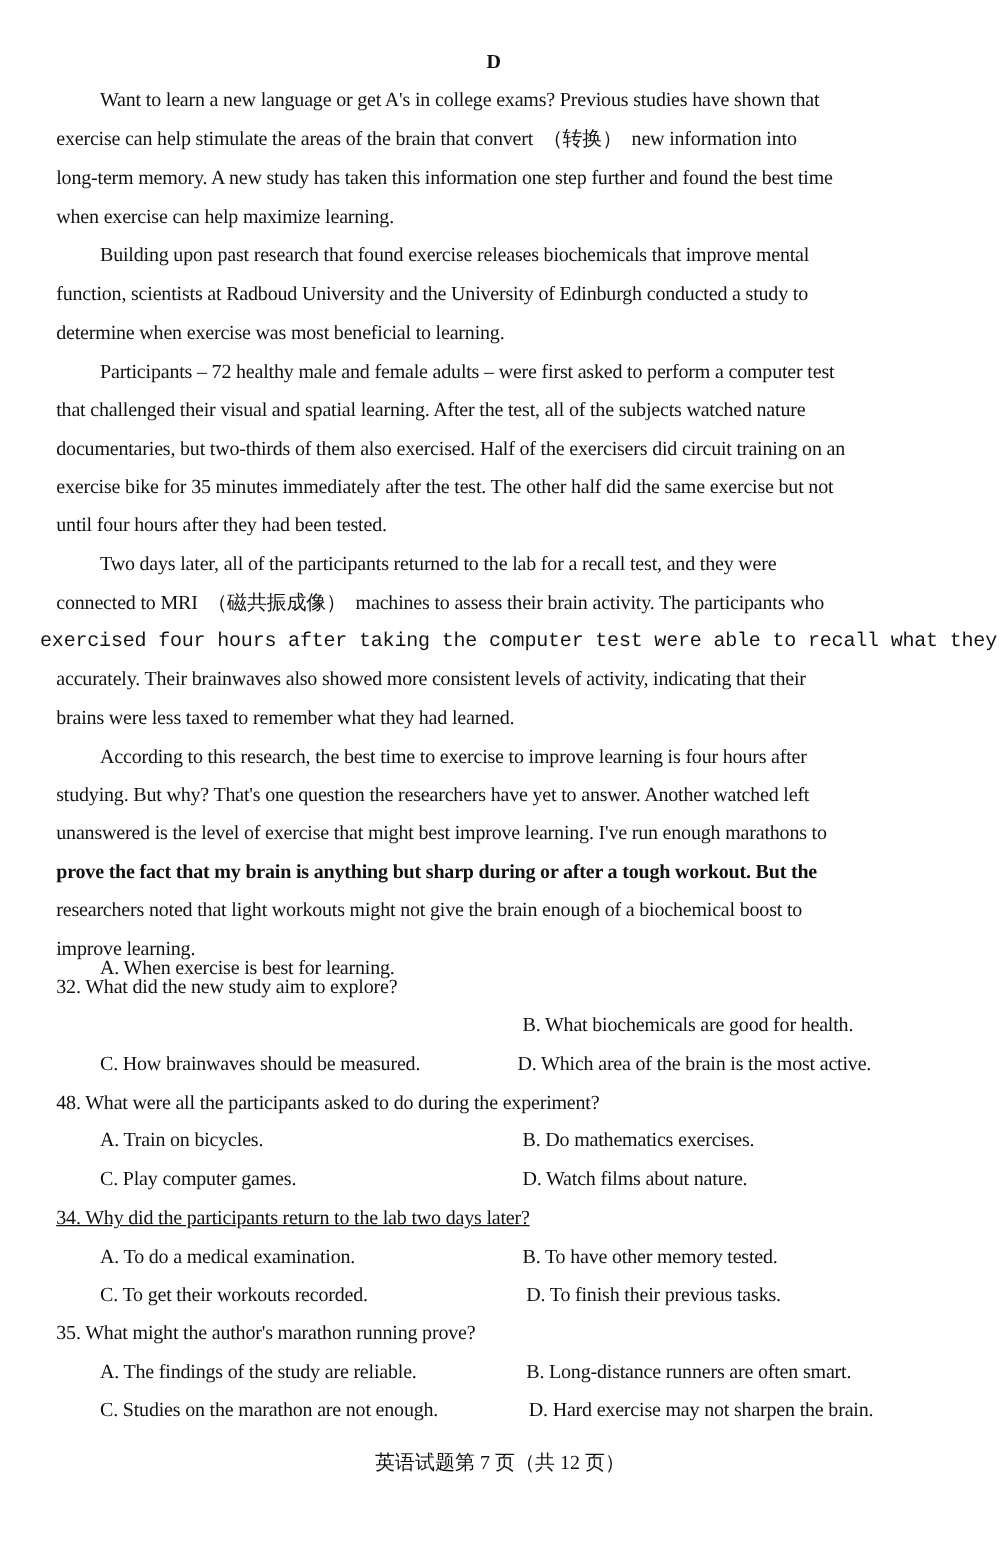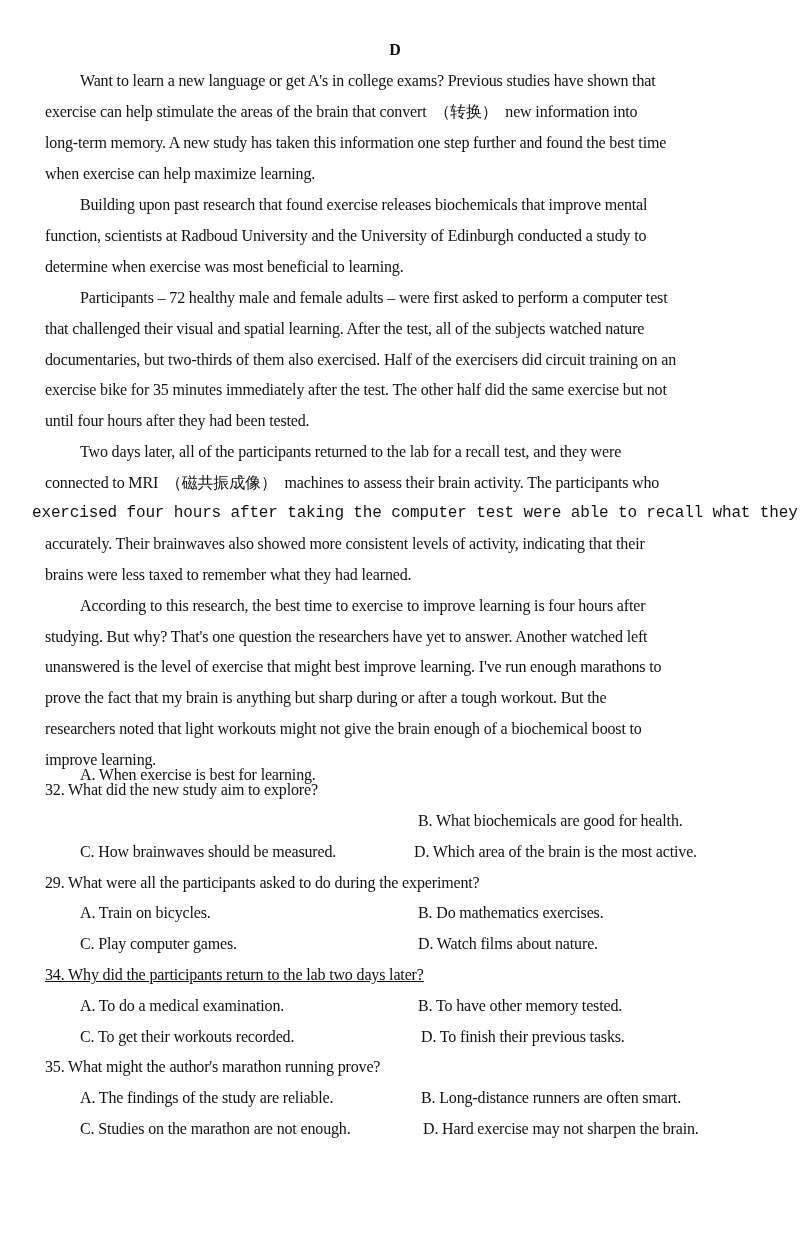--- a/index.html
+++ b/index.html
@@ -30,35 +30,35 @@
     <div class="line" style="top:380px;left:45px;">exercise bike for 35 minutes immediately after the test. The other half did the same exercise but not</div>
     <div class="line" style="top:411px;left:45px;">until four hours after they had been tested.</div>
     <div class="line" style="top:442px;left:80px;text-align:right;">Two days later, all of the participants returned to the lab for a recall test, and they were</div>
     <div class="line" style="top:473px;left:45px;">connected to MRI &nbsp;（磁共振成像）&nbsp; machines to assess their brain activity. The participants who</div>
     <div class="line" style="top:503px;left:32px;font-family:Liberation Mono, monospace;">exercised four hours after taking the computer test were able to recall what they had learned most</div>
     <div class="line" style="top:534px;left:45px;">accurately. Their brainwaves also showed more consistent levels of activity, indicating that their</div>
     <div class="line" style="top:565px;left:45px;">brains were less taxed to remember what they had learned.</div>
     <div class="line" style="top:596px;left:80px;">According to this research, the best time to exercise to improve learning is four hours after</div>
     <div class="line" style="top:627px;left:45px;">studying. But why? That's one question the researchers have yet to answer. Another watched left</div>
     <div class="line" style="top:657px;left:45px;">unanswered is the level of exercise that might best improve learning. I've run enough marathons to</div>
-    <div class="line" style="top:688px;left:45px;">prove the fact that my brain is anything but sharp during or after a tough workout. But the</div>
+    <div class="line" style="top:688px;left:45px;font-weight:bold;">prove the fact that my brain is anything but sharp during or after a tough workout. But the</div>
     <div class="line" style="top:719px;left:45px;">researchers noted that light workouts might not give the brain enough of a biochemical boost to</div>
     <div class="line" style="top:750px;left:45px;font-family:Liberation Serif, serif;">improve learning.</div>
   </div>
 
   <div>
     <div class="line" style="top:780px;left:45px;">32. What did the new study aim to explore?</div>
     <div class="opt" style="top:765px;left:80px;">A. When exercise is best for learning.</div>
     <div class="opt" style="top:811px;left:418px;">B. What biochemicals are good for health.</div>
     <div class="opt" style="top:842px;left:80px;">C. How brainwaves should be measured.</div>
     <div class="opt" style="top:842px;left:414px;">D. Which area of the brain is the most active.</div>
   </div>
 
   <div>
-    <div class="line" style="top:873px;left:45px;">29. What were all the participants asked to do during the experiment?</div>
+    <div class="line" style="top:873px;left:45px;">48. What were all the participants asked to do during the experiment?</div>
     <div class="opt" style="top:903px;left:80px;">A. Train on bicycles.</div>
     <div class="opt" style="top:903px;left:418px;">B. Do mathematics exercises.</div>
     <div class="opt" style="top:934px;left:80px;">C. Play computer games.</div>
     <div class="opt" style="top:934px;left:418px;">D. Watch films about nature.</div>
   </div>
 
   <div>
     <div class="line" style="top:965px;left:45px;text-decoration:underline;">34. Why did the participants return to the lab two days later?</div>
     <div class="opt" style="top:996px;left:80px;">A. To do a medical examination.</div>
     <div class="opt" style="top:996px;left:418px;">B. To have other memory tested.</div>
@@ -67,13 +67,14 @@
   </div>
 
   <div>
     <div class="line" style="top:1057px;left:45px;">35. What might the author's marathon running prove?</div>
     <div class="opt" style="top:1088px;left:80px;">A. The findings of the study are reliable.</div>
     <div class="opt" style="top:1088px;left:421px;">B. Long-distance runners are often smart.</div>
     <div class="opt" style="top:1119px;left:80px;">C. Studies on the marathon are not enough.</div>
     <div class="opt" style="top:1119px;left:423px;">D. Hard exercise may not sharpen the brain.</div>
   </div>
 
+  <div class="footer">英语试题第 7 页（共 12 页）</div>
 </div>
 
 </body></html>

